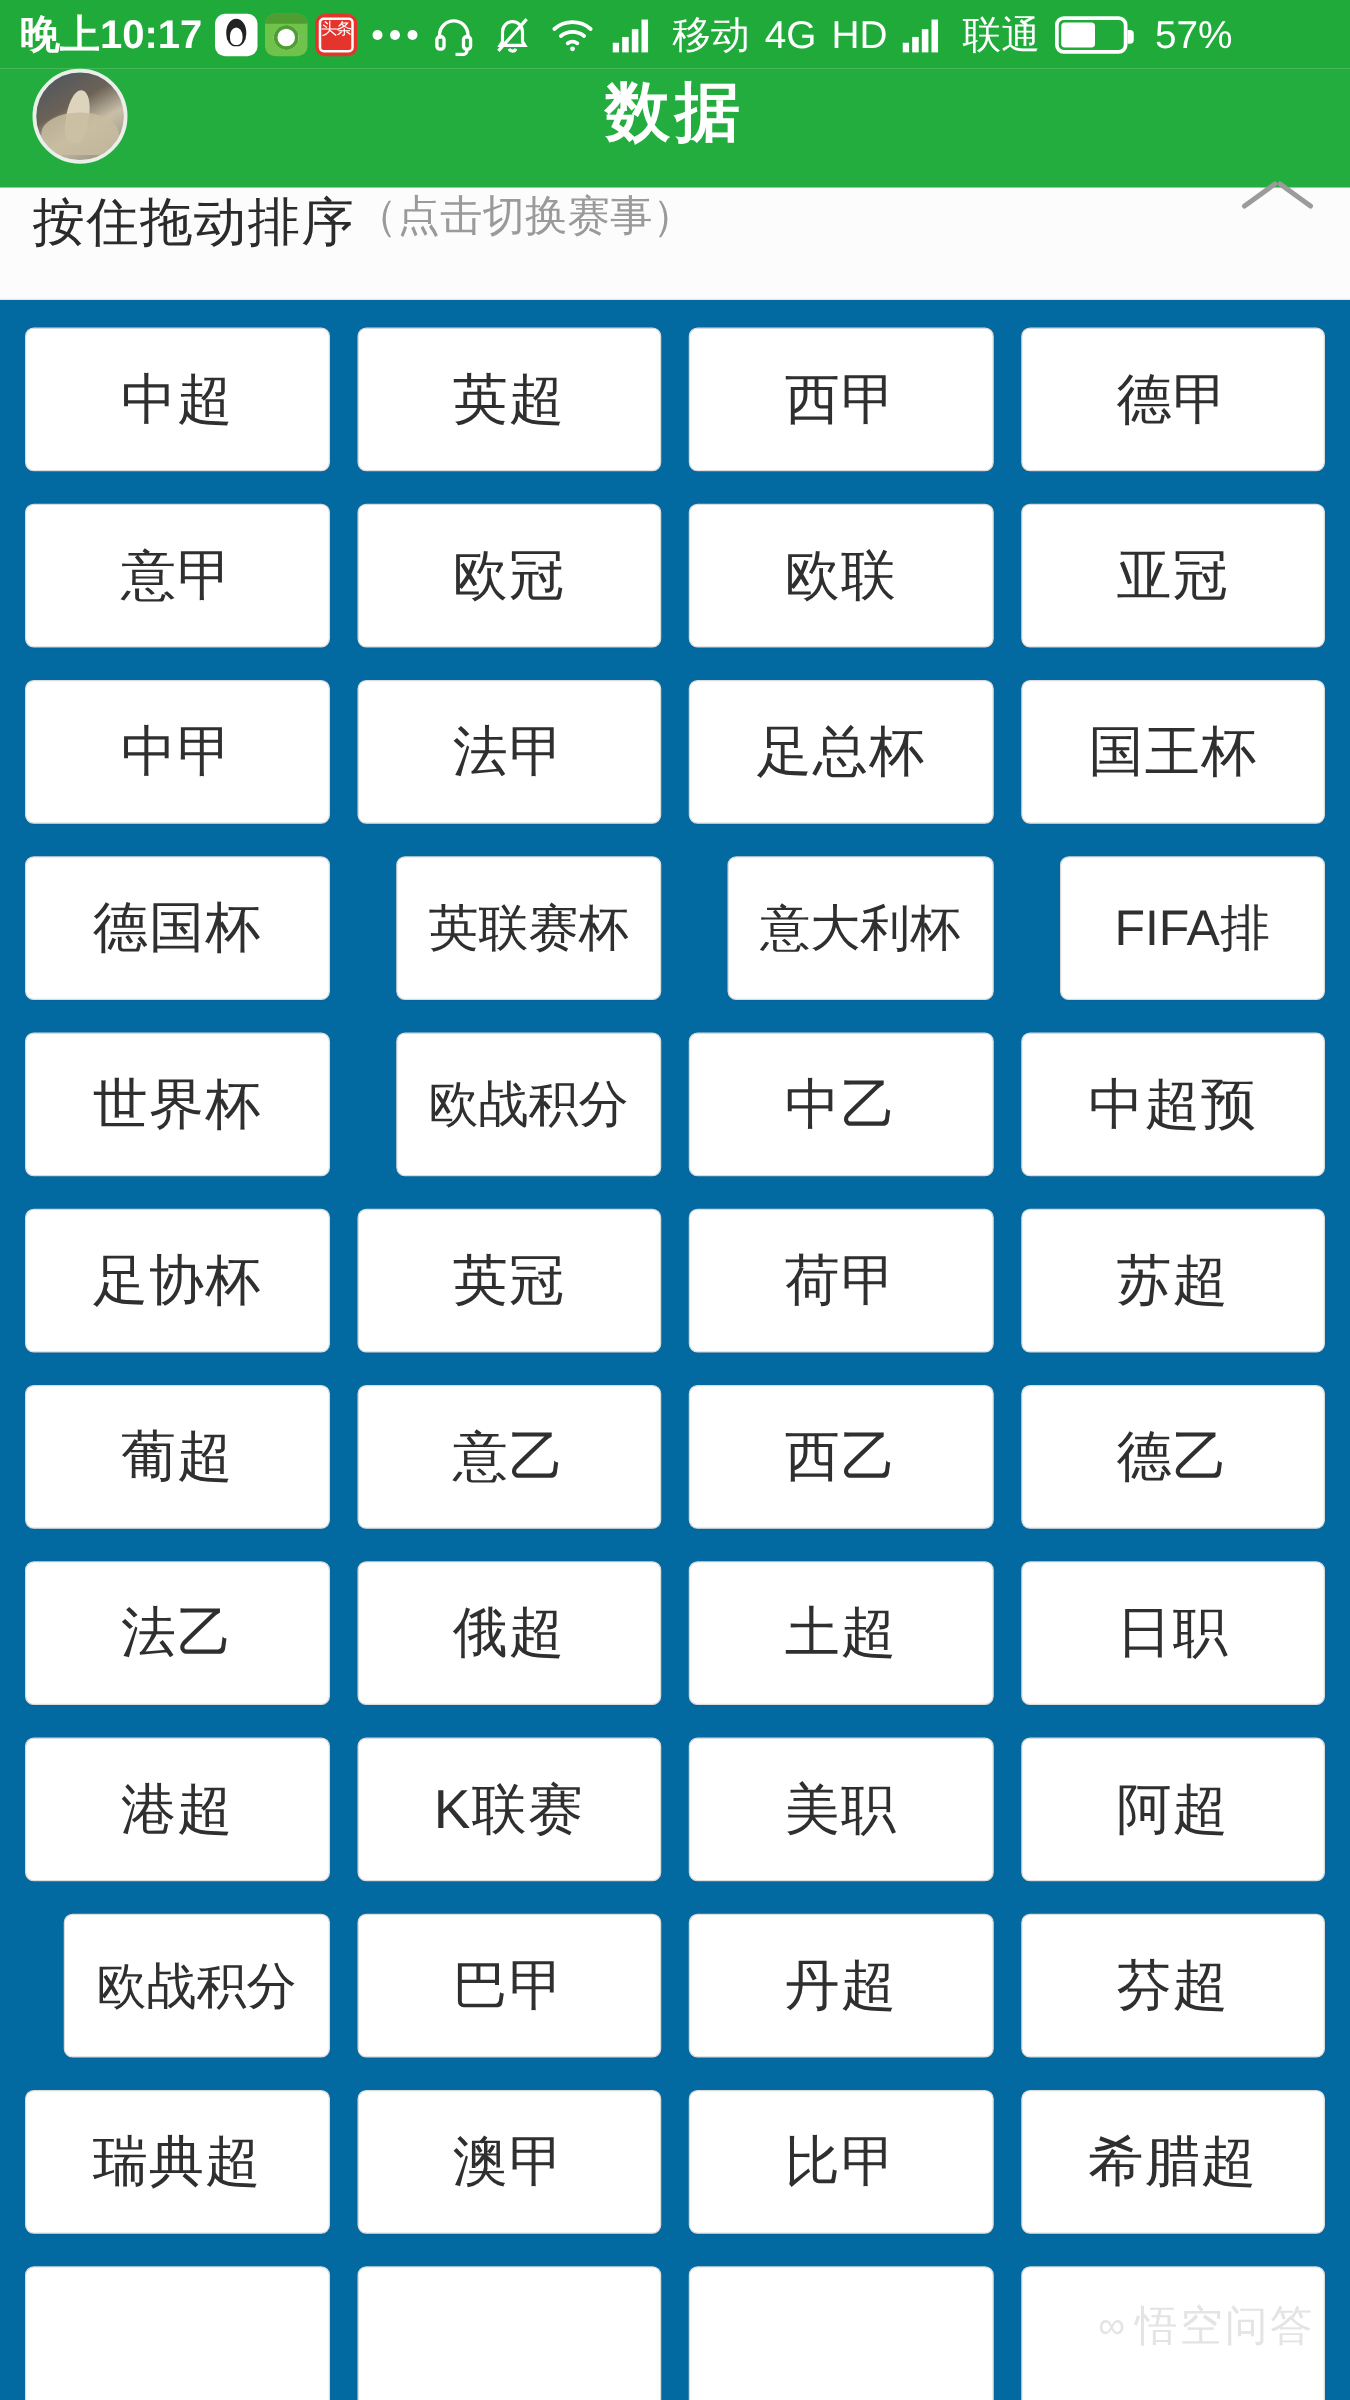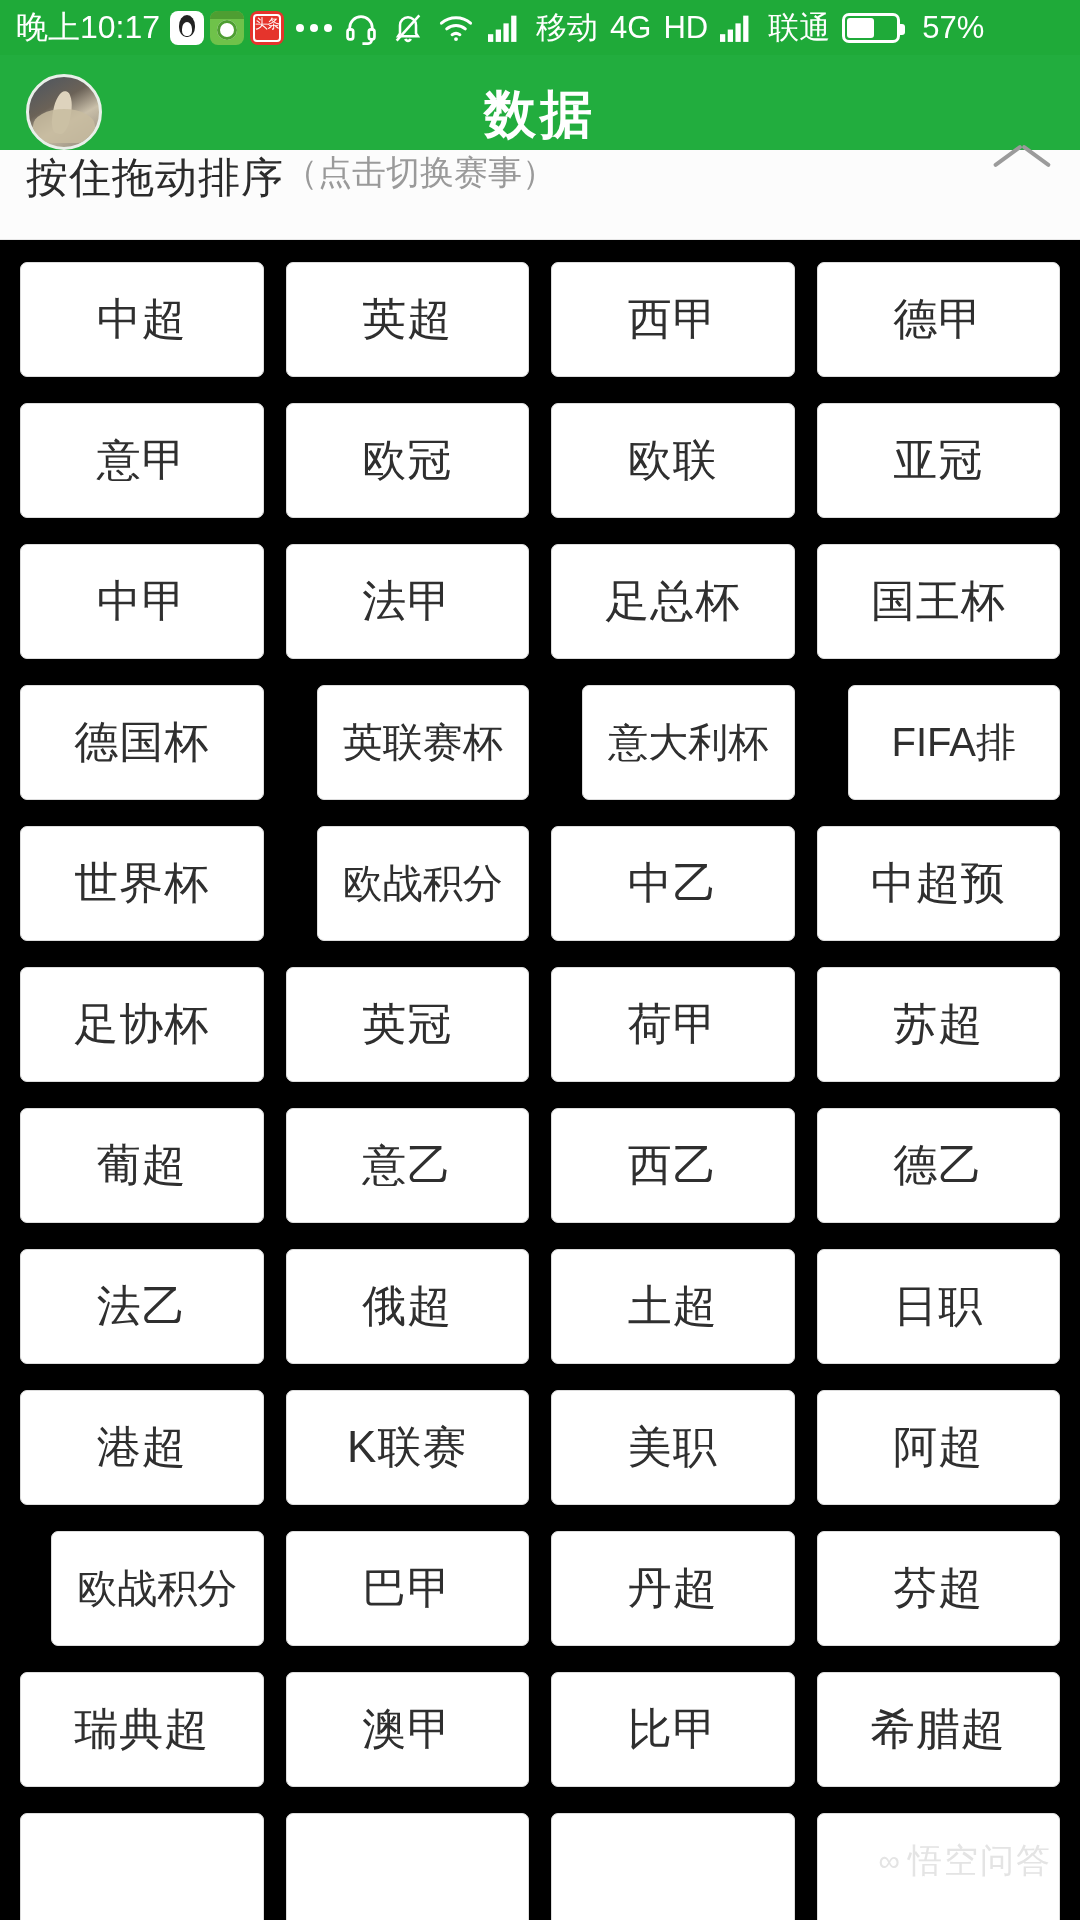--- a/index.html
+++ b/index.html
@@ -8,21 +8,21 @@
     font-family:"Liberation Sans","DejaVu Sans",sans-serif;
     background:#f2f2f2; overflow:hidden;
   }
 
   
   .statusbar{
     height:55px; background:#1faa39; color:#ffffff;
     display:flex; align-items:center; padding:0 14px 0 16px;
     font-size:31px; letter-spacing:0px; white-space:nowrap;
   }
-  .sb-time{ font-size:32px; margin-right:10px; font-weight:400; }
+  .sb-time{ font-size:32px; margin-right:10px; font-weight:700; }
   .sb-appicon{
     width:34px; height:34px; border-radius:8px; margin-right:6px;
     display:inline-block; position:relative; overflow:hidden; flex:0 0 auto;
   }
   .ic-qq{ background:#ffffff; }
   .ic-qq::before{
     content:""; position:absolute; left:9px; top:4px; width:16px; height:22px;
     background:#222; border-radius:50% 50% 45% 45%;
   }
   .ic-qq::after{
@@ -62,21 +62,21 @@
     content:""; position:absolute; right:-8px; top:8px; width:5px; height:11px;
     background:#fff; border-radius:0 3px 3px 0;
   }
   .battery > span{
     position:absolute; left:2px; top:2px; bottom:2px; width:56%;
     background:#fff; border-radius:3px;
   }
 
   
   .appbar{
-    height:95px; background:#22ad3e; display:flex; align-items:flex-end;
+    height:95px; background:#22ad3e; display:flex; align-items:flex-start;
     position:relative; padding:0 26px;
   }
   .avatar{
     width:76px; height:76px; border-radius:50%; border:3px solid #e9efe9;
     overflow:hidden; flex:0 0 auto;
     background:linear-gradient(150deg,#4a5460 0%,#6b6257 38%,#c9bfa9 62%,#8d8375 100%);
     position:relative;
   }
   .avatar::before{
     content:""; position:absolute; left:34%; top:20%; width:26%; height:62%;
@@ -103,21 +103,21 @@
   .chev{ width:56px; height:34px; position:relative; flex:0 0 auto; }
   .chev::before, .chev::after{
     content:""; position:absolute; top:14px; width:34px; height:4px;
     background:#9b9b9b; border-radius:2px;
   }
   .chev::before{ left:0;  transform:rotate(-36deg); transform-origin:left center; }
   .chev::after{  right:0; transform:rotate(36deg);  transform-origin:right center; }
 
   
   .grid-wrap{
-    background:#000000; padding:22px 20px 0 20px;
+    background:#0369a1; padding:22px 20px 0 20px;
     height:1680px; position:relative; overflow:hidden;
   }
   .grid{
     display:grid; grid-template-columns:repeat(4,1fr);
     column-gap:22px; row-gap:26px;
   }
   .tile{
     height:115px; background:#ffffff; border:1px solid #dcdcdc;
     border-radius:7px; display:flex; align-items:center; justify-content:center;
     font-size:44px; color:#2f2f2f; letter-spacing:1px;

